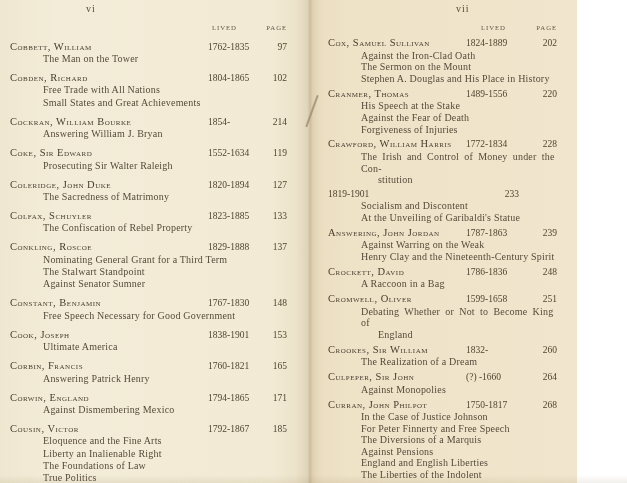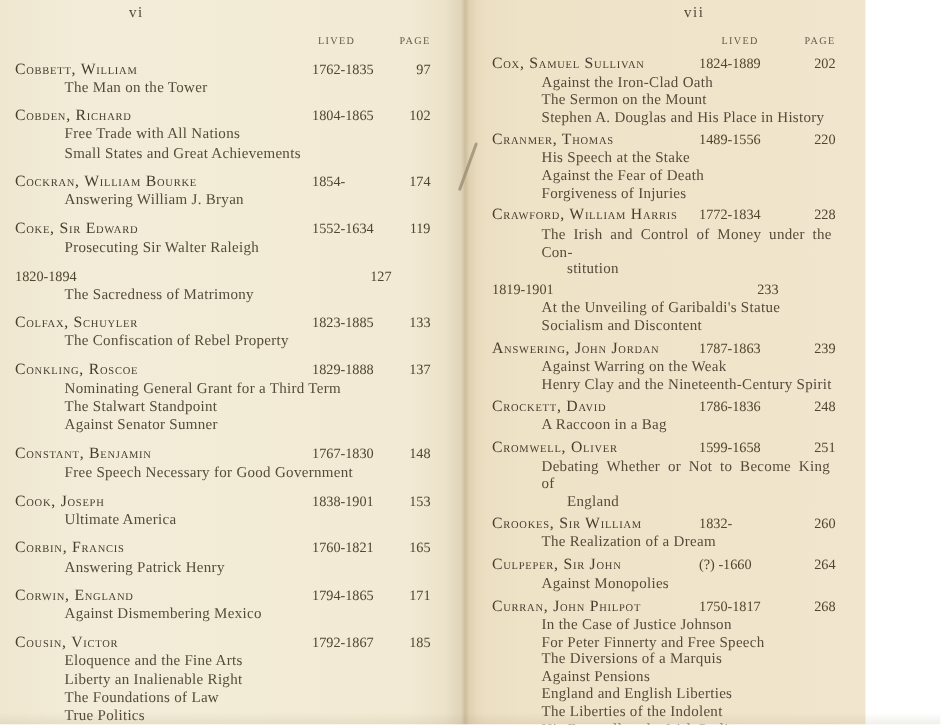--- a/index.html
+++ b/index.html
@@ -93,34 +93,35 @@
             <span class="lived">1804-1865</span>
             <span class="pg">102</span>
           </div>
           <div class="topic">Free Trade with All Nations</div>
           <div class="topic">Small States and Great Achievements</div>
         </div>
         <div class="entry">
           <div class="row">
             <span class="name">Cockran, William Bourke</span>
             <span class="lived">1854-</span>
-            <span class="pg">174</span>
+            <span class="pg">214</span>
           </div>
           <div class="topic">Answering William J. Bryan</div>
         </div>
         <div class="entry">
           <div class="row">
             <span class="name">Coke, Sir Edward</span>
             <span class="lived">1552-1634</span>
             <span class="pg">119</span>
           </div>
           <div class="topic">Prosecuting Sir Walter Raleigh</div>
         </div>
         <div class="entry">
           <div class="row">
+            <span class="name">Coleridge, John Duke</span>
             <span class="lived">1820-1894</span>
             <span class="pg">127</span>
           </div>
           <div class="topic">The Sacredness of Matrimony</div>
         </div>
         <div class="entry">
           <div class="row">
             <span class="name">Colfax, Schuyler</span>
             <span class="lived">1823-1885</span>
             <span class="pg">133</span>
@@ -218,22 +219,22 @@
             <span class="pg">228</span>
           </div>
           <div class="topic justified">The Irish and Control of Money under the Con-</div>
           <div class="topic cont">stitution</div>
         </div>
         <div class="entry">
           <div class="row">
             <span class="lived">1819-1901</span>
             <span class="pg">233</span>
           </div>
+          <div class="topic">Socialism and Discontent</div>
           <div class="topic">At the Unveiling of Garibaldi's Statue</div>
-          <div class="topic">Socialism and Discontent</div>
         </div>
         <div class="entry">
           <div class="row">
             <span class="name">Answering, John Jordan</span>
             <span class="lived">1787-1863</span>
             <span class="pg">239</span>
           </div>
           <div class="topic">Against Warring on the Weak</div>
           <div class="topic">Henry Clay and the Nineteenth-Century Spirit</div>
         </div>

